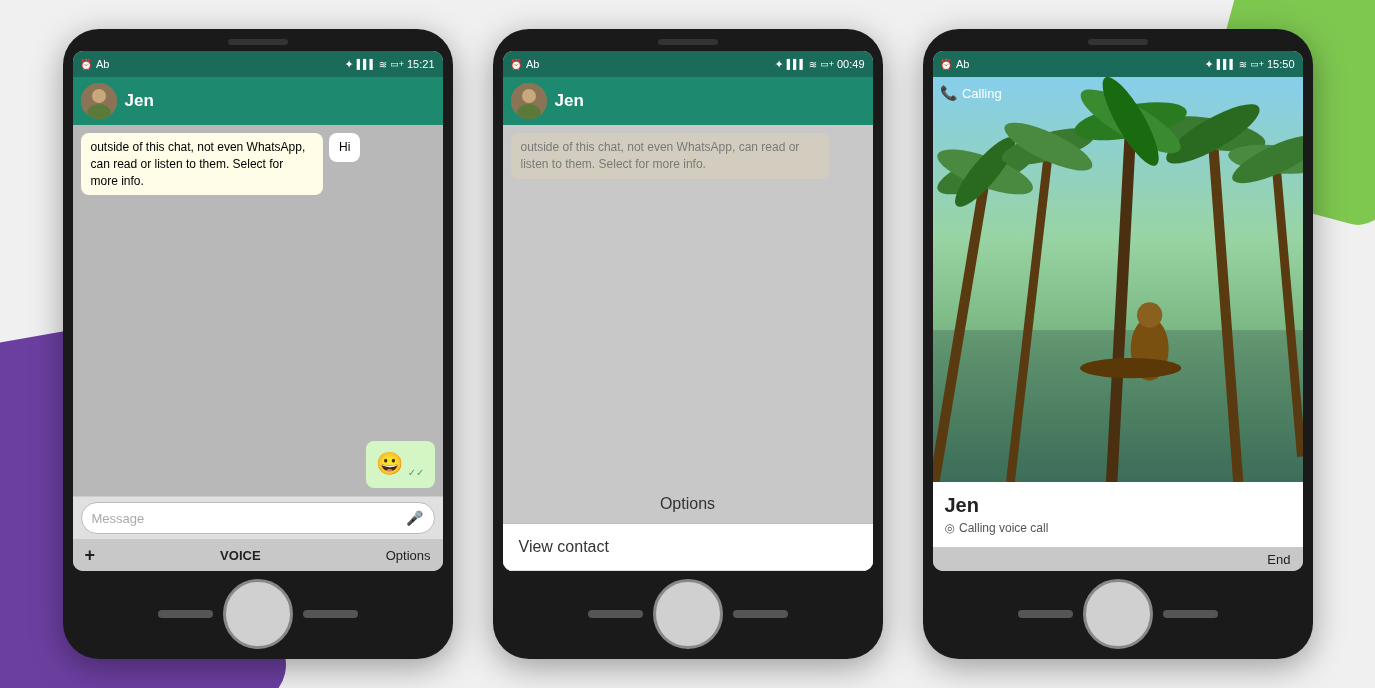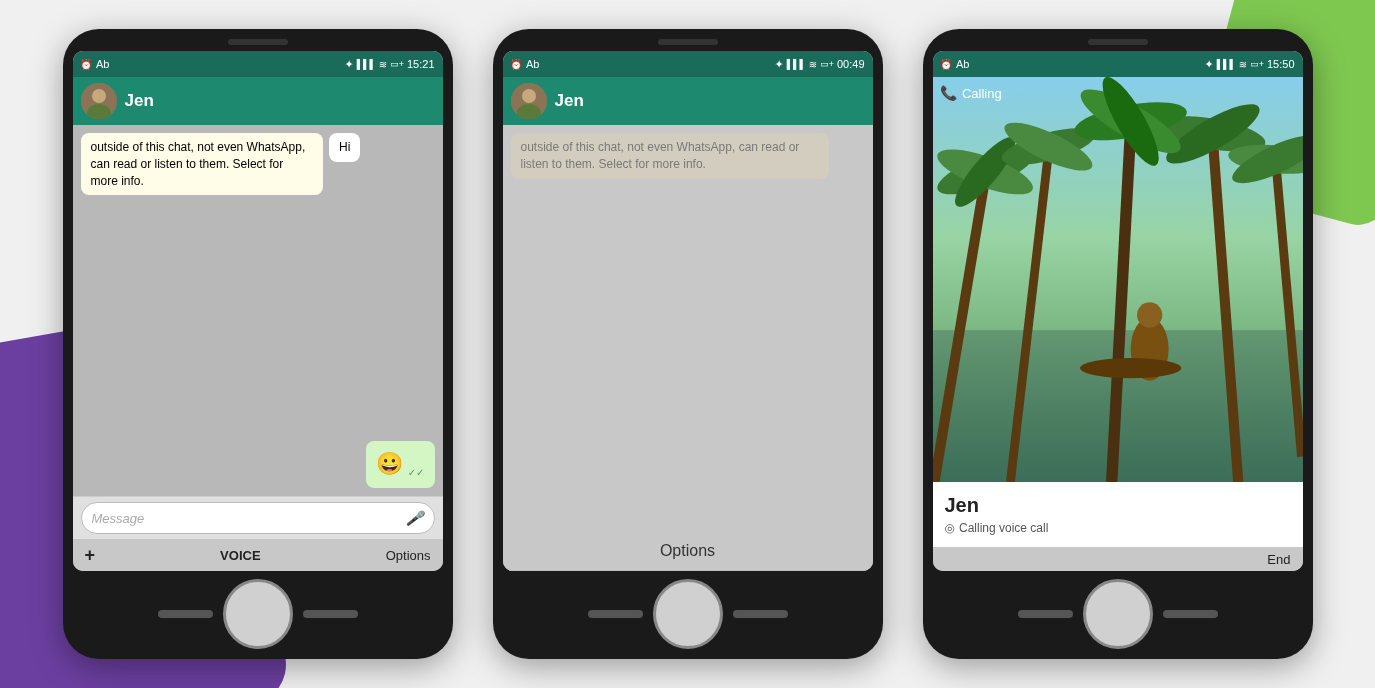--- a/index.html
+++ b/index.html
@@ -192,21 +192,20 @@
       color: #4a9a7a;
     }
     
     .input-area {
       background: #e0e0e0;
       padding: 5px 8px;
       display: flex;
       align-items: center;
       gap: 6px;
       border-top: 1px solid #ccc;
-      font-style: italic;
     }
     .message-input {
       flex: 1;
       height: 32px;
       border: 1px solid #bbb;
       border-radius: 16px;
       background: white;
       padding: 0 10px;
       font-size: 12px;
       color: #999;
@@ -445,20 +444,23 @@
 
       <div class="chat-area" style="opacity:0.6;">
         <div class="message-bubble msg-incoming-gray">
           <span>outside of this chat, not even WhatsApp, can read or listen to them. Select for more info.</span>
         </div>
       </div>
 
       <div class="options-menu">
         <div class="options-header">
           <span>Options</span>
+        </div>
+        <div class="options-item-white">
+          <span>View contact</span>
         </div>
       </div>
     </div>
     <div class="phone-bottom">
       <div class="phone-nav-buttons">
         <div class="nav-btn-side"></div>
         <div class="nav-btn-center"></div>
         <div class="nav-btn-side"></div>
       </div>
     </div>

